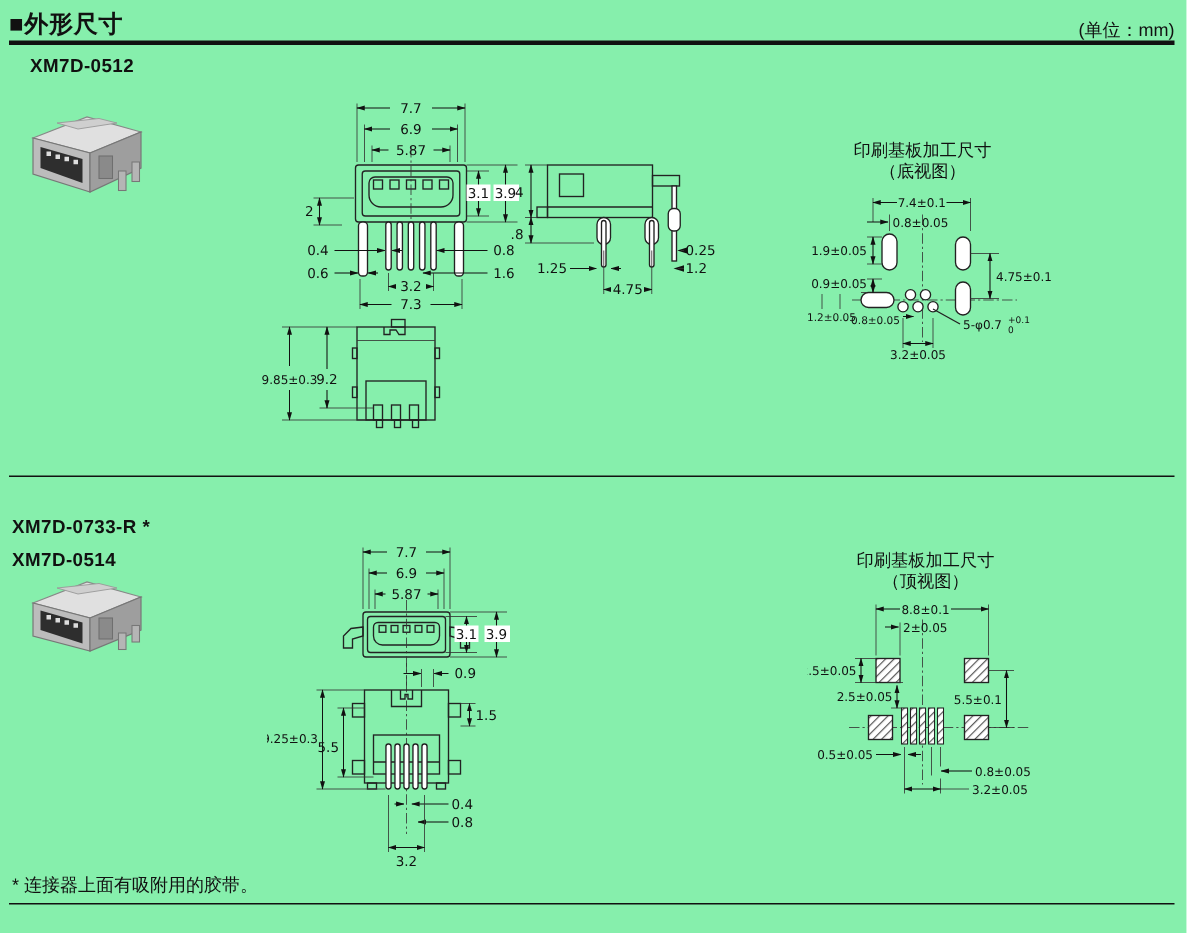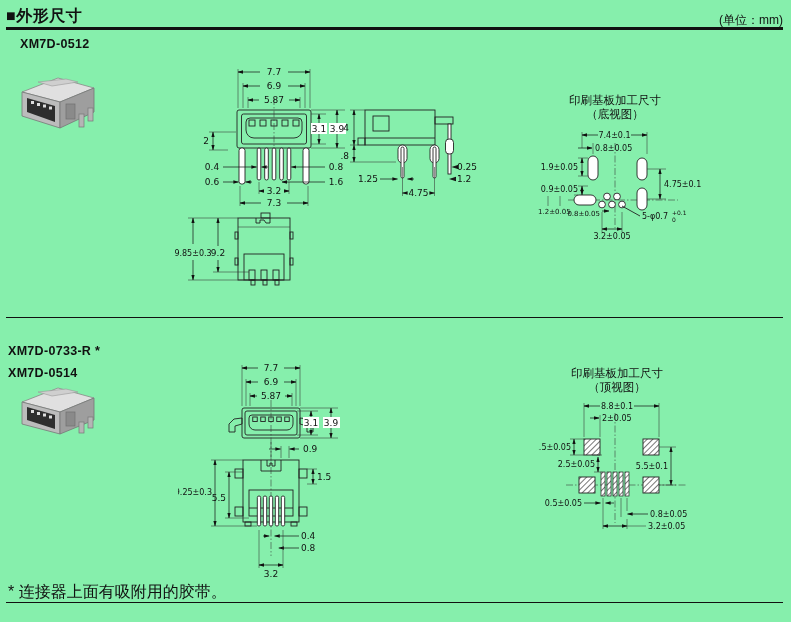--- a/index.html
+++ b/index.html
@@ -4,21 +4,21 @@
 <style>
   html,body{margin:0;padding:0;background:#fff;}
   .page{position:relative;width:791px;height:622px;background:#86efac;overflow:hidden;
         font-family:"Liberation Sans","DejaVu Sans",sans-serif;color:#111;}
   .abs{position:absolute;}
   .hdr-title{left:6px;top:6px;font-size:16px;font-weight:bold;letter-spacing:.5px;}
   .hdr-unit{right:8px;top:12px;font-size:12px;text-align:center;}
   .hdr-rule{left:6px;right:8px;top:27px;height:2.5px;background:#111;}
   .model{font-size:12.5px;font-weight:bold;letter-spacing:.3px;}
   .divider{left:6px;right:8px;top:317px;height:1.2px;background:#111;}
-  .footnote{left:8px;top:582px;font-size:16px;}
+  .footnote{left:8px;top:582px;font-size:12px;}
   .foot-rule{left:6px;right:8px;top:602px;height:1px;background:#111;}
   svg text{font-family:"DejaVu Sans","Liberation Sans",sans-serif;fill:#111;}
   .d{font-size:9px;} .d8{font-size:8px;} .d7{font-size:7px;} .d6{font-size:6px;}
   .cjk{font-size:11.5px;}
   .mid{text-anchor:middle;} .end{text-anchor:end;}
   .ln{stroke:#222;stroke-width:0.9;fill:none;}
   .lnf{stroke:#222;stroke-width:0.9;fill:#fff;}
   .ext{stroke:#333;stroke-width:0.55;fill:none;}
   .cl{stroke:#333;stroke-width:0.55;fill:none;stroke-dasharray:7 2 1.5 2;}
   .dim,.dime,.dims{stroke:#111;stroke-width:0.7;fill:none;}

